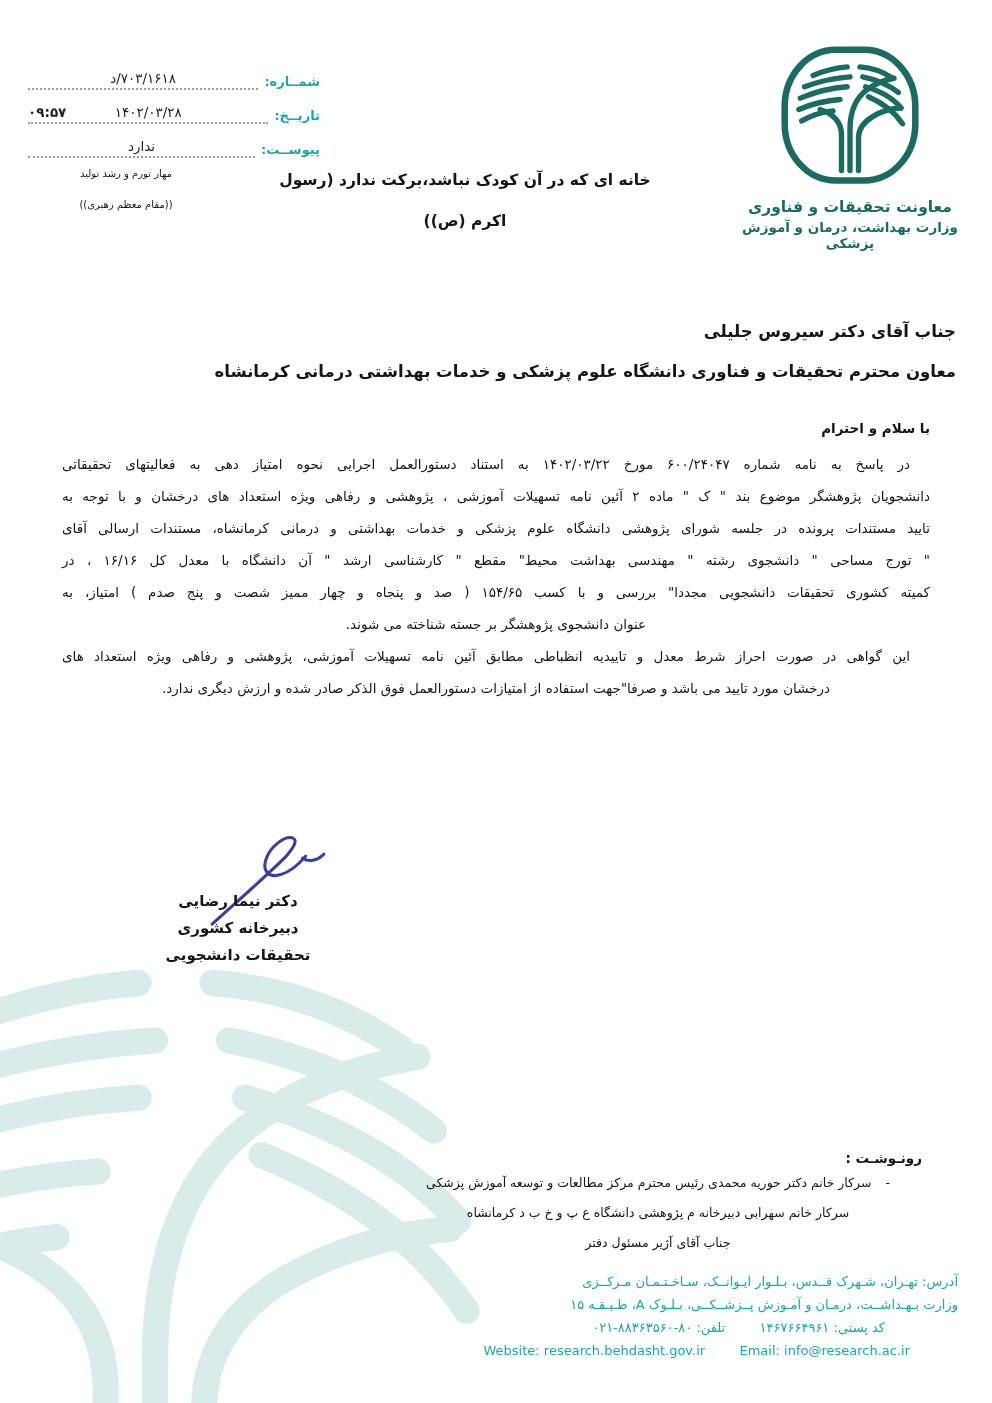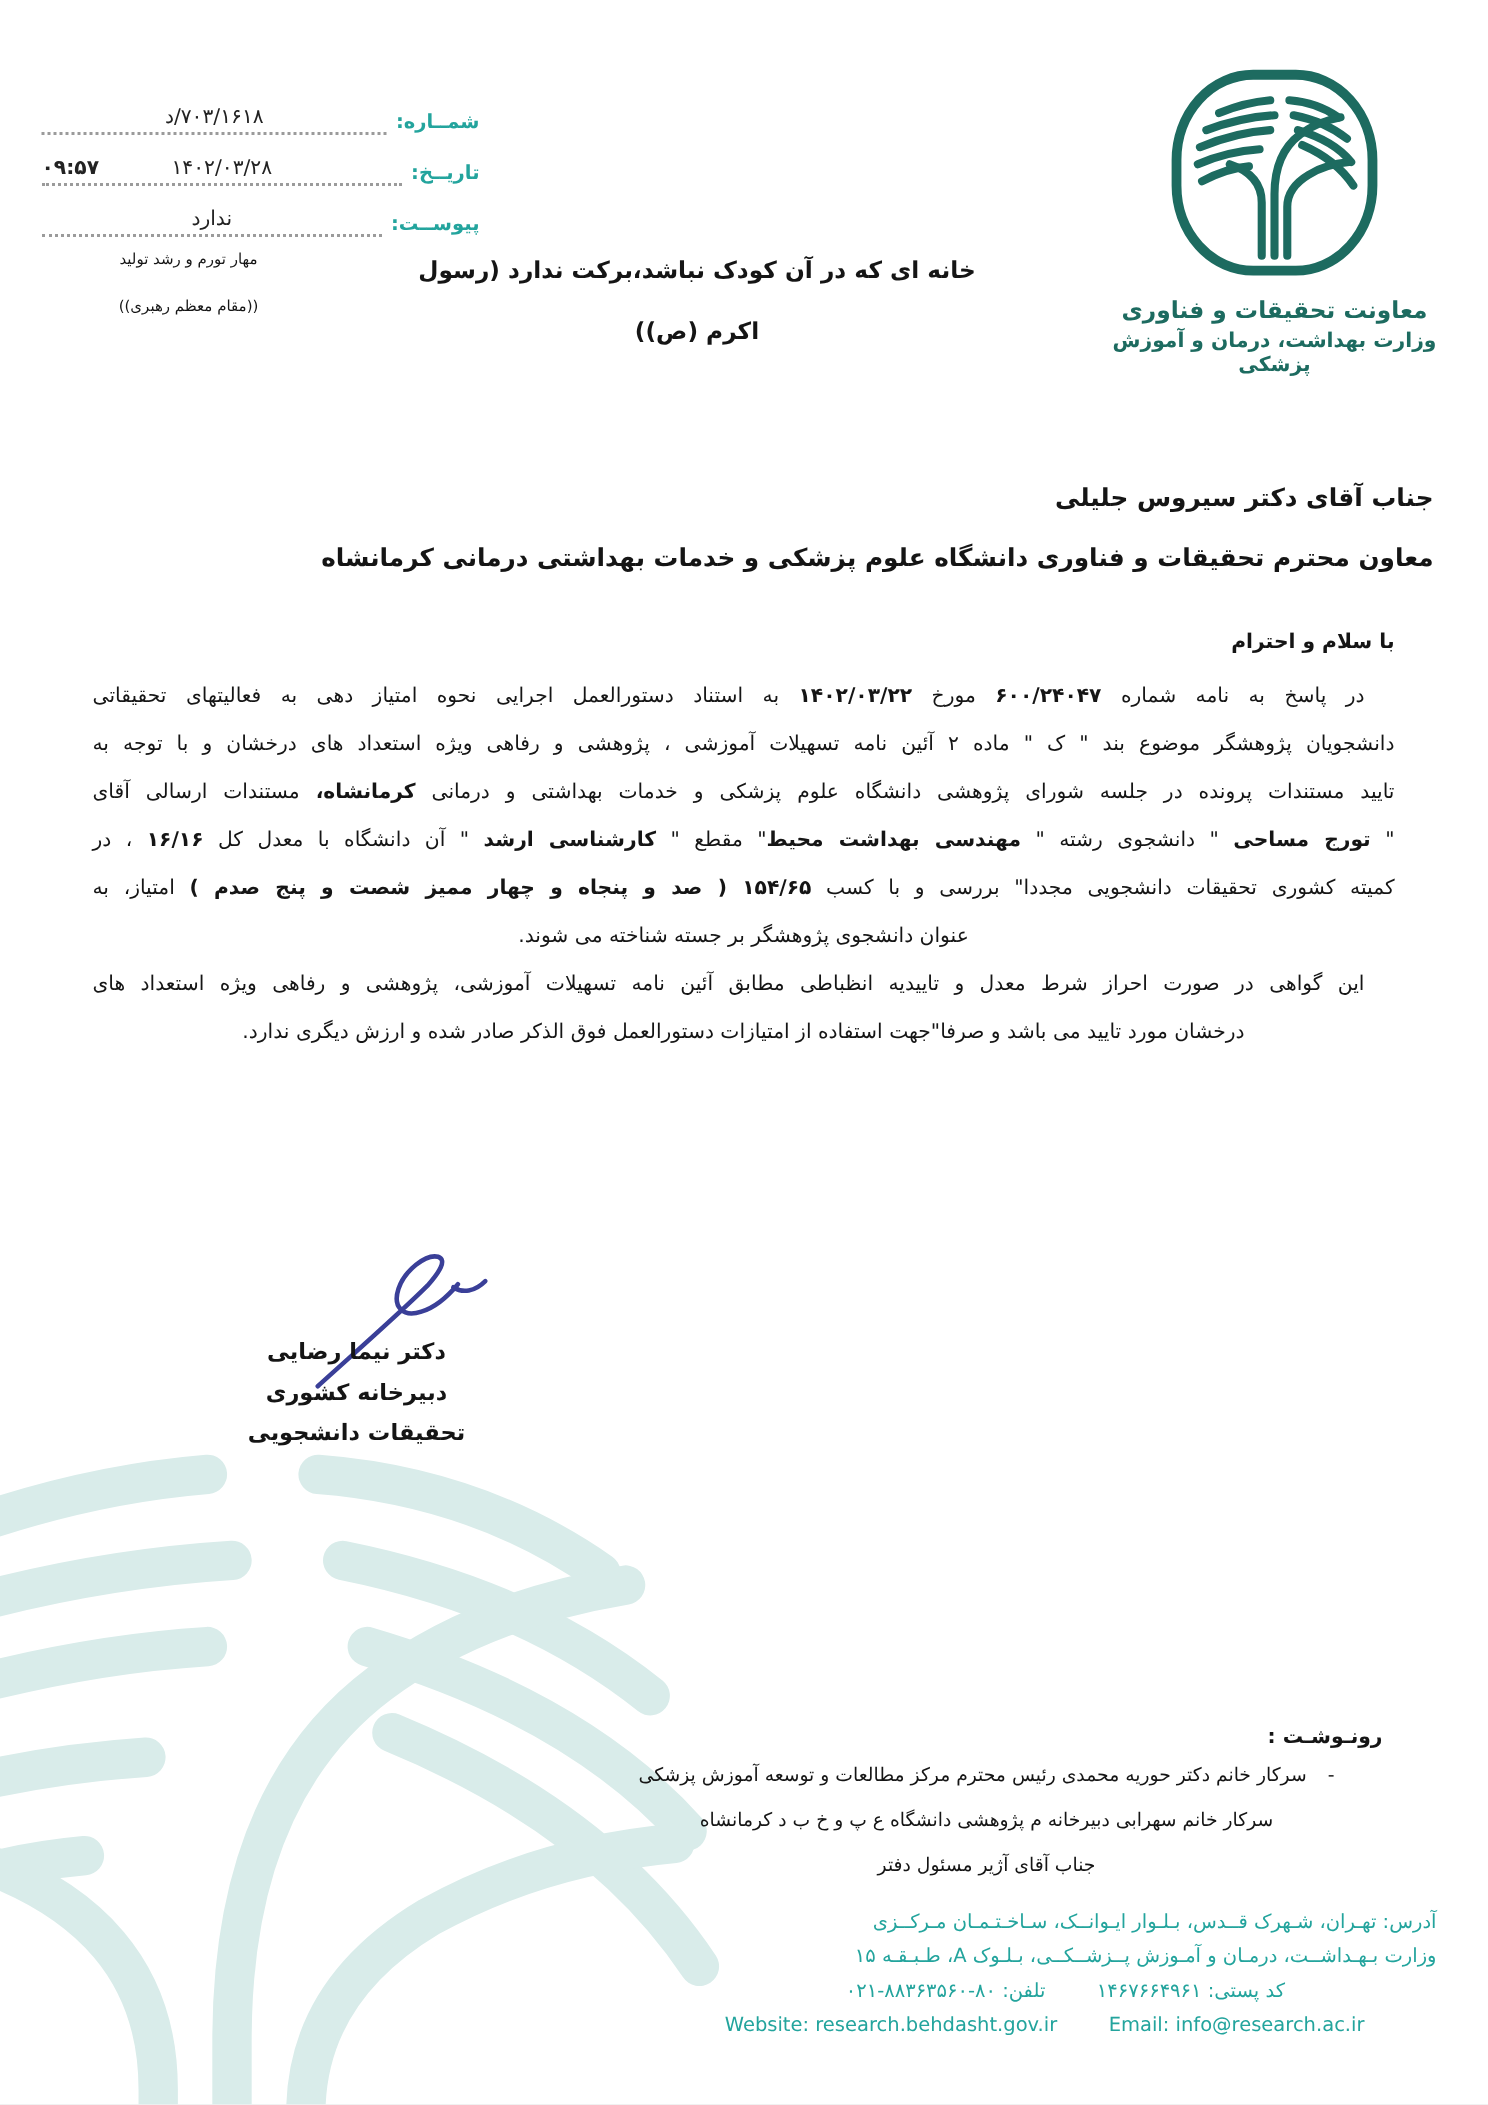--- a/index.html
+++ b/index.html
@@ -48,36 +48,36 @@
           font-size:10px;line-height:31px;}
   
   .recipient{position:absolute;top:312px;right:36px;left:36px;text-align:right;
              font-weight:bold;font-size:16.5px;line-height:40px;}
   
   .salutation{position:absolute;top:420px;right:62px;font-weight:bold;font-size:13.5px;}
   .bodywrap{position:absolute;top:448px;right:62px;left:62px;font-size:13.5px;}
   .bline{line-height:32px;white-space:nowrap;text-align:center;}
   .bline.just{text-align:justify;text-align-last:justify;}
   .bline.ind{padding-right:20px;}
-  .b{font-weight:bold;}
+  .b{font-weight:normal;}
   
   .sig{position:absolute;top:888px;left:142px;width:192px;text-align:center;
        font-weight:bold;font-size:15px;line-height:27px;}
   .scribble{position:absolute;top:-56px;left:58px;width:132px;height:98px;color:var(--ink);}
   .sigtext{position:relative;}
   
   .cc{position:absolute;top:1150px;right:70px;width:528px;font-size:12.5px;}
   .cc-title{font-weight:bold;font-size:13.5px;text-align:right;letter-spacing:1px;margin-bottom:2px;}
   .cc-item{text-align:center;line-height:30px;white-space:nowrap;}
   .cc-item .dash{position:relative;padding-left:14px;}
   
   .footer{position:absolute;top:1270px;right:34px;left:300px;color:var(--teal);
           text-align:right;font-size:13px;line-height:23px;}
   .footer .lbl{font-weight:normal;}
-  .fline3{padding-left:0;margin-left:0;margin-right:101px;}
+  .fline3{padding-left:0;margin-left:0;margin-right:73px;}
   .fline4{direction:ltr;unicode-bidi:isolate;margin-right:48px;}
   .gap{display:inline-block;width:26px;}
   .ltrnum{direction:ltr;unicode-bidi:isolate;}
   a{color:inherit;text-decoration:none;}
 </style>
 </head>
 <body>
 
 <div class="page">
 

